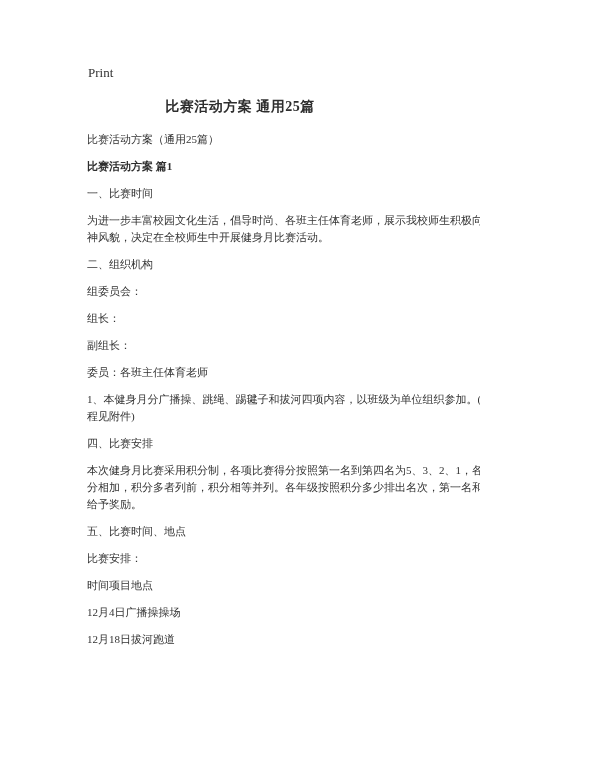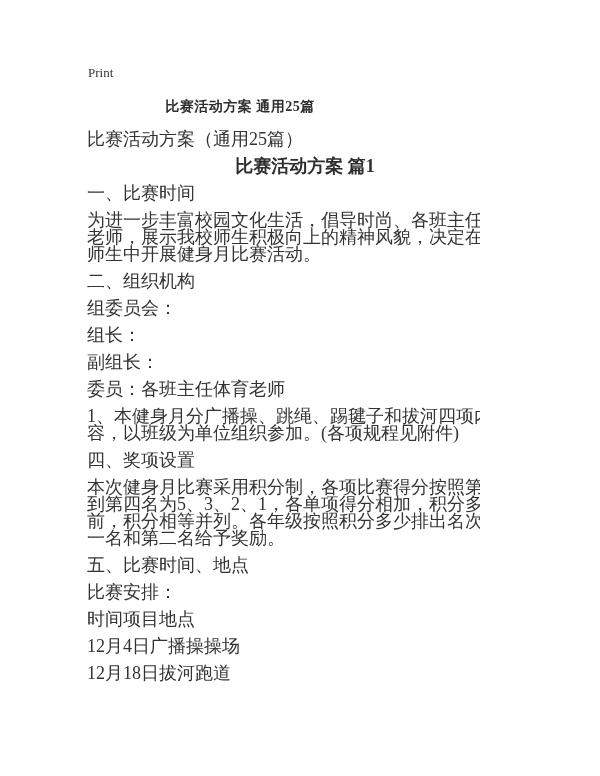--- a/index.html
+++ b/index.html
@@ -41,29 +41,28 @@
     letter-spacing: 0.5px;
   }
   .doc-body {
     position: absolute;
     left: 87px;
     top: 131px;
     width: 436px;
   }
   .doc-body p {
     margin: 0 0 10px 0;
-    font-size: 18px;
+    font-size: 11px;
     line-height: 17px;
     color: #333333;
     word-break: break-all;
   }
   .doc-body p.bold {
     font-weight: bold;
     color: #2e2e2e;
-    text-align: center;
   }
 </style>
 </head>
 <body>
 
 <div class="page">
 
   <div class="print-link">Print</div>
 
   <h1 class="doc-title">比赛活动方案 通用25篇</h1>
@@ -84,21 +83,21 @@
 
     <p>组长：</p>
 
     <p>副组长：</p>
 
     <p>委员：各班主任体育老师</p>
 
 
     <p>1、本健身月分广播操、跳绳、踢毽子和拔河四项内容，以班级为单位组织参加。(各项规程见附件)</p>
 
-    <p>四、奖项设置</p>
+    <p>四、比赛安排</p>
 
     <p>本次健身月比赛采用积分制，各项比赛得分按照第一名到第四名为5、3、2、1，各单项得分相加，积分多者列前，积分相等并列。各年级按照积分多少排出名次，第一名和第二名给予奖励。</p>
 
     <p>五、比赛时间、地点</p>
 
     <p>比赛安排：</p>
 
     <p>时间项目地点</p>
 
     <p>12月4日广播操操场</p>

